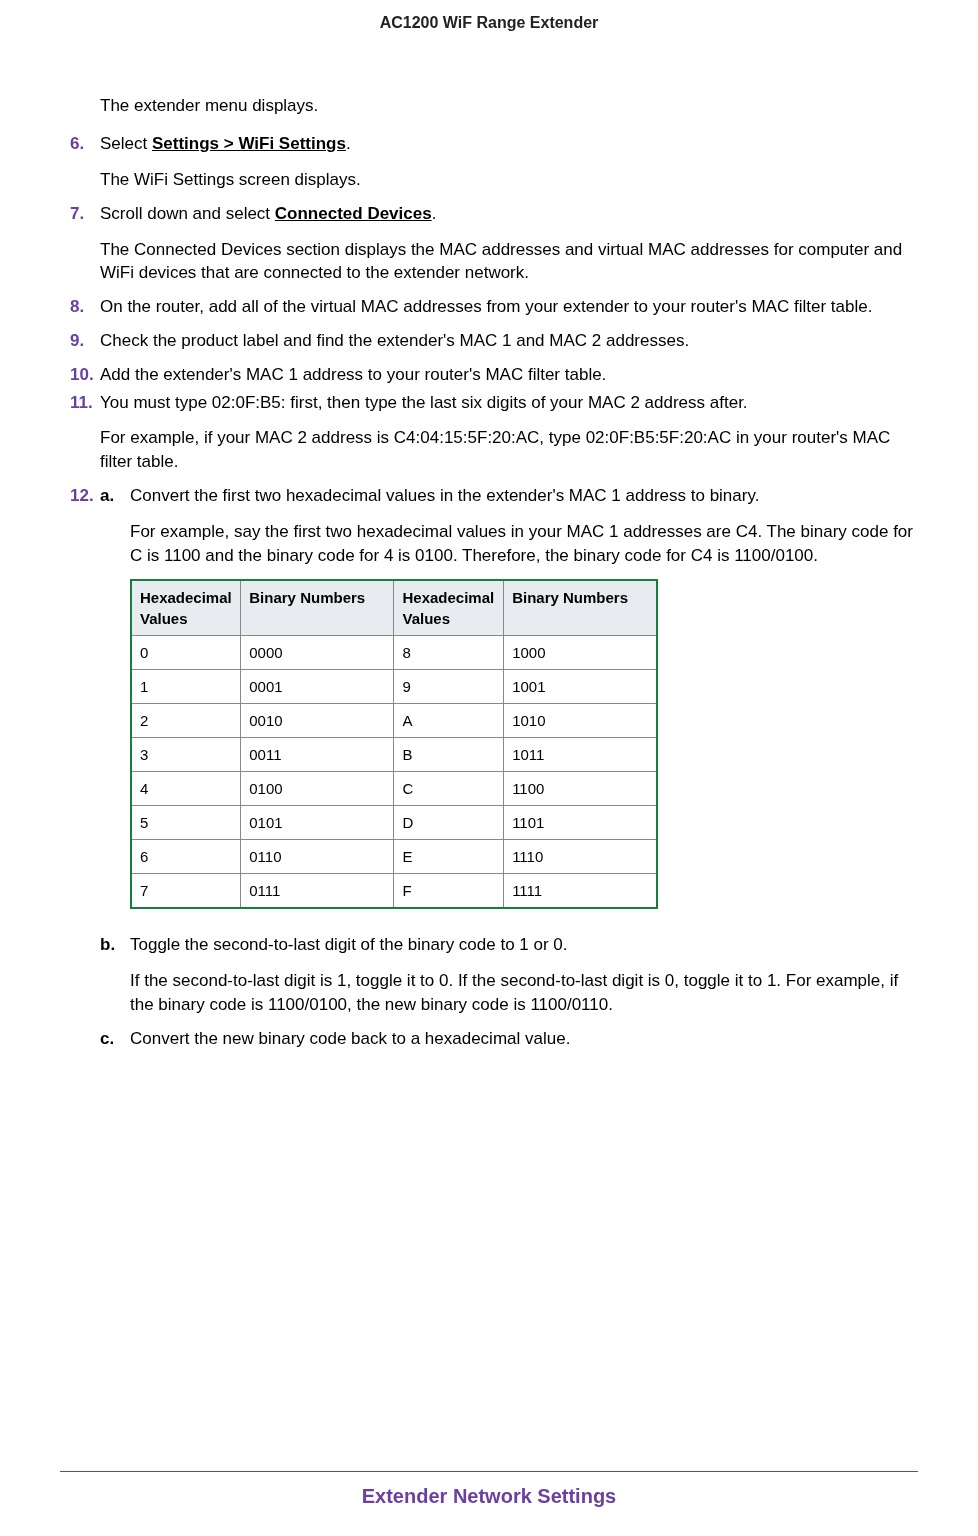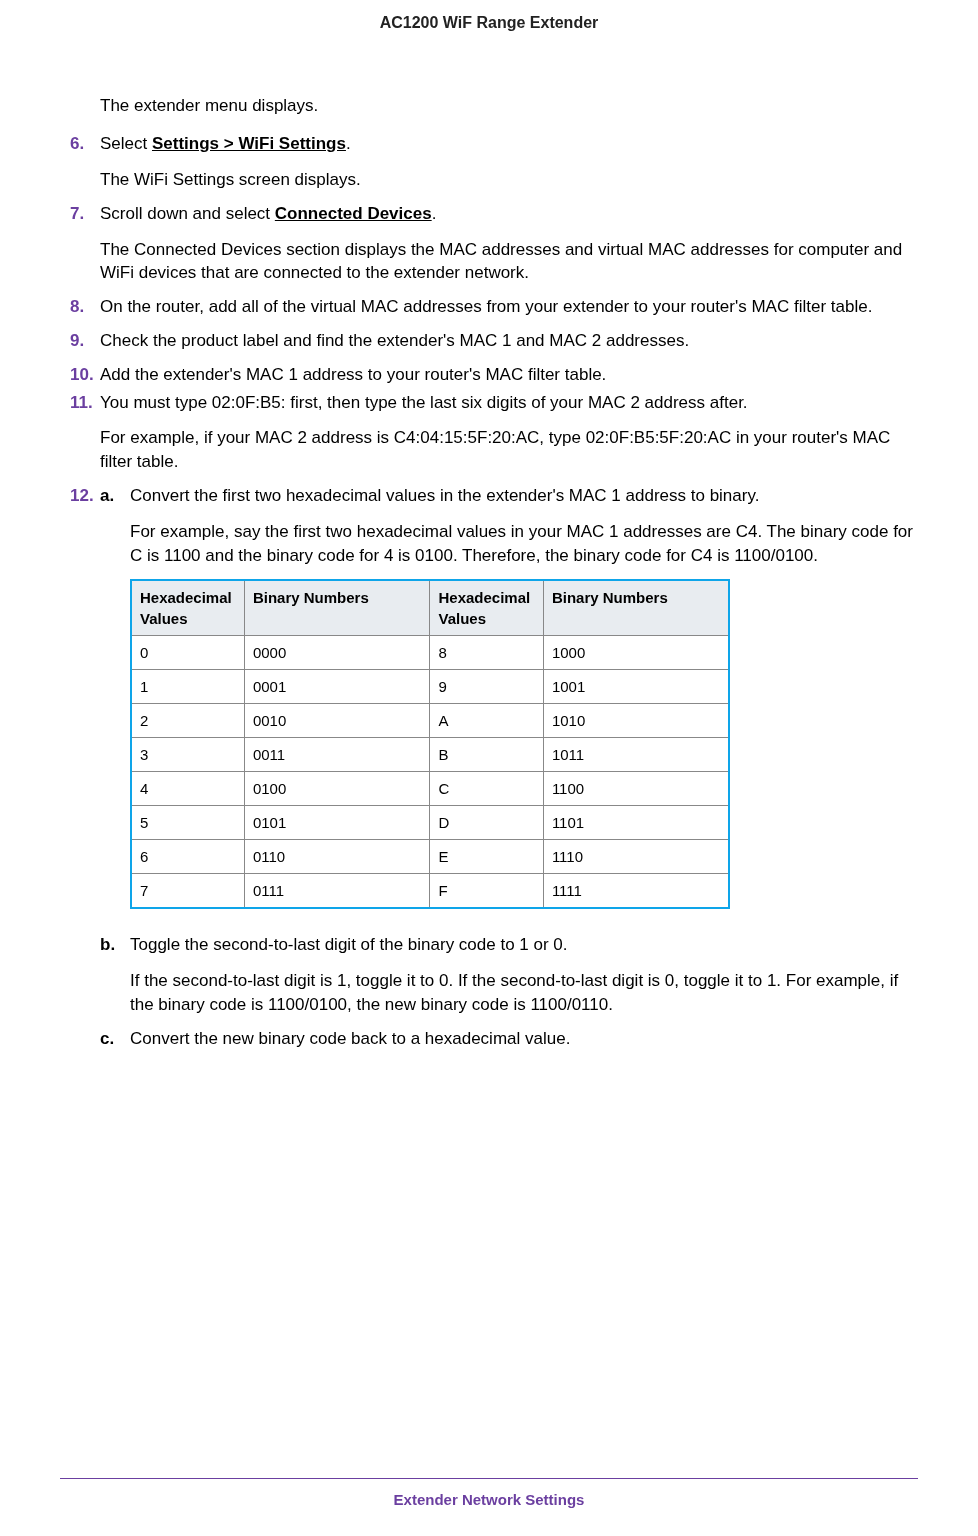--- a/index.html
+++ b/index.html
@@ -71,22 +71,22 @@
     }
     .substep-body p {
       margin-bottom: 12px;
     }
     .substep-body p:last-child {
       margin-bottom: 0;
     }
     table {
       border-collapse: collapse;
       margin: 8px 0 14px 0;
-      border: 2px solid #0ea5e9;
-      width: 600px;
+      border: 2px solid #15803d;
+      width: 528px;
     }
     th {
       background: #e8ecf0;
       font-weight: bold;
       text-align: left;
       padding: 6px 8px;
       border: 1px solid #888;
       font-size: 15px;
       vertical-align: top;
     }
@@ -106,21 +106,21 @@
       right: 0;
       text-align: center;
     }
     .footer-line {
       border-top: 1px solid #6b3fa0;
       margin: 0 60px 10px 60px;
     }
     .footer-title {
       color: #6b3fa0;
       font-weight: bold;
-      font-size: 15px;
+      font-size: 20px;
       margin-bottom: 6px;
     }
     .footer-page {
       color: #6b3fa0;
       font-weight: bold;
       font-size: 15px;
     }
   </style>
 </head>
 <body>

